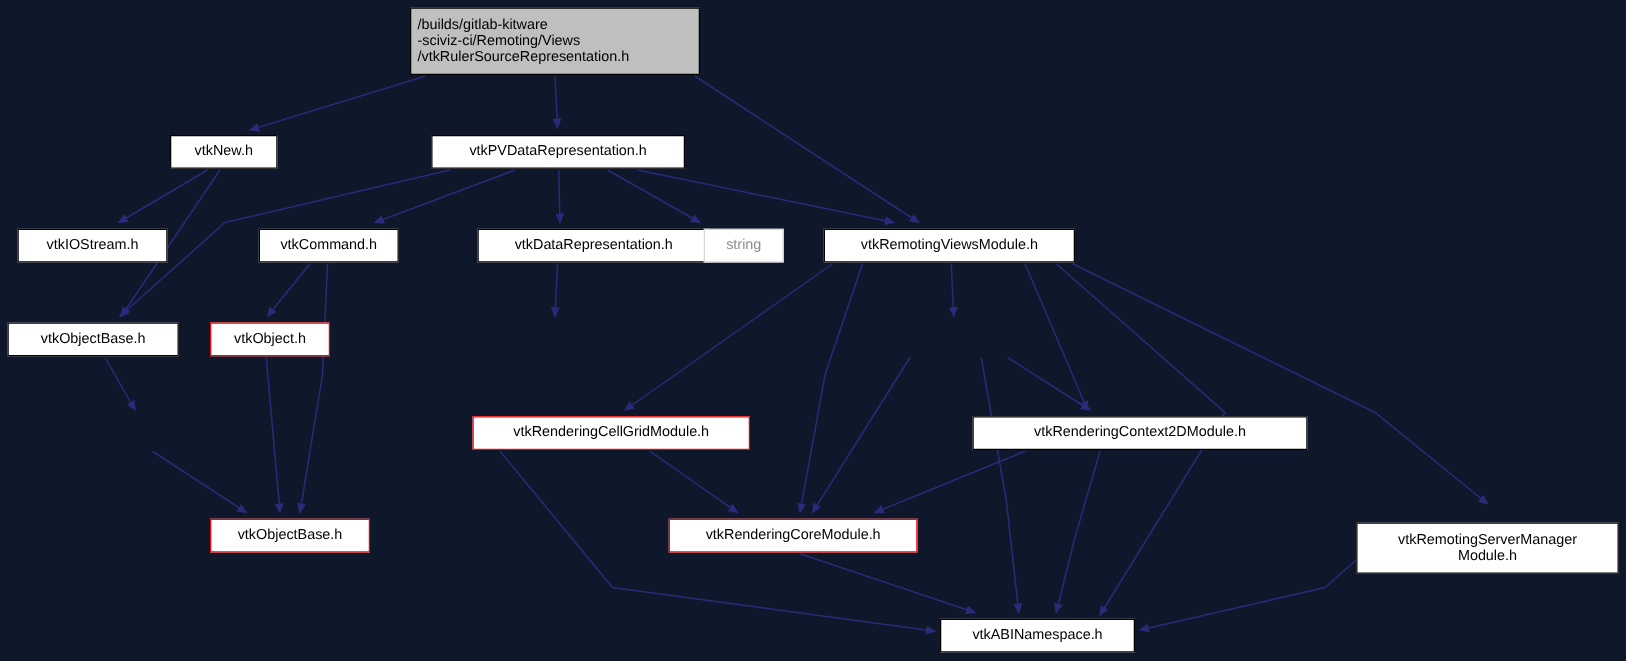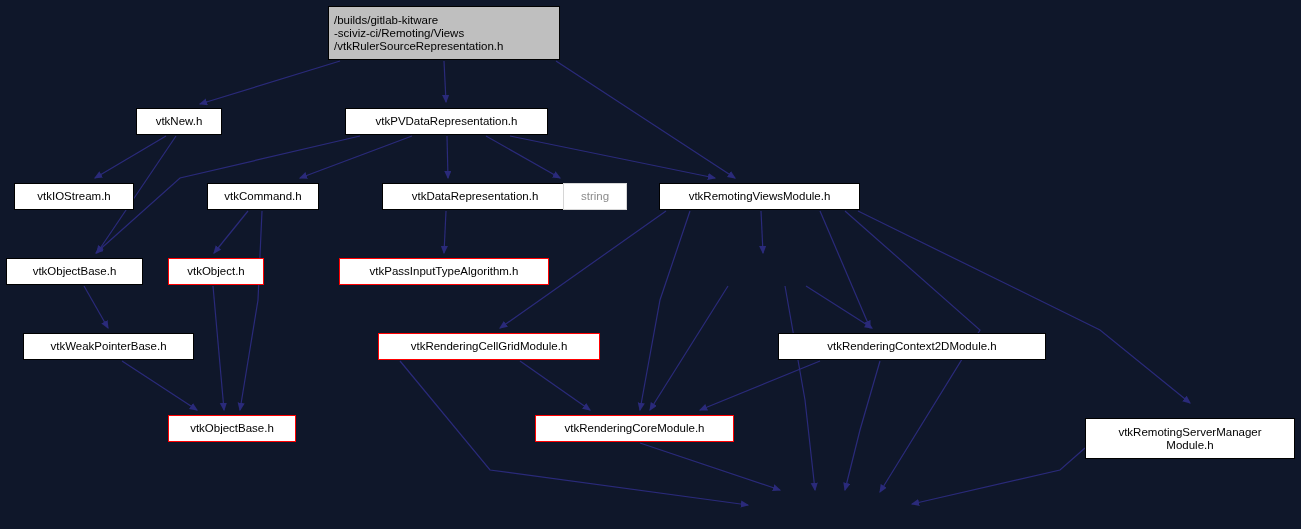--- a/index.html
+++ b/index.html
@@ -135,21 +135,20 @@
 /vtkRulerSourceRepresentation.h</span></div>
   <div class="node" style="left:136px; top:108px; width:86px; height:27px;"><span>vtkNew.h</span></div>
   <div class="node" style="left:345px; top:108px; width:203px; height:27px;"><span>vtkPVDataRepresentation.h</span></div>
   <div class="node" style="left:14px; top:183px; width:120px; height:27px;"><span>vtkIOStream.h</span></div>
   <div class="node" style="left:207px; top:183px; width:112px; height:27px;"><span>vtkCommand.h</span></div>
   <div class="node" style="left:355px; top:183px; width:186px; height:27px;margin-left:27px;"><span>vtkDataRepresentation.h</span></div>
   <div class="node plain" style="left:563px; top:183px; width:64px; height:27px;"><span>string</span></div>
   <div class="node" style="left:659px; top:183px; width:201px; height:27px;"><span>vtkRemotingViewsModule.h</span></div>
   <div class="node" style="left:6px; top:258px; width:137px; height:27px;"><span>vtkObjectBase.h</span></div>
   <div class="node red" style="left:168px; top:258px; width:96px; height:27px;"><span>vtkObject.h</span></div>
-  <div class="node red" style="left:339px; top:258px; width:210px; height:27px;"><span>vtkPassInputTypeAlgorithm.h</span></div>
-  <div class="node" style="left:23px; top:333px; width:171px; height:27px;"><span>vtkWeakPointerBase.h</span></div>
   <div class="node red" style="left:378px; top:333px; width:222px; height:27px;"><span>vtkRenderingCellGridModule.h</span></div>
   <div class="node" style="left:778px; top:333px; width:268px; height:27px;"><span>vtkRenderingContext2DModule.h</span></div>
   <div class="node red" style="left:168px; top:415px; width:128px; height:27px;"><span>vtkObjectBase.h</span></div>
   <div class="node red" style="left:535px; top:415px; width:199px; height:27px;"><span>vtkRenderingCoreModule.h</span></div>
   <div class="node" style="left:1085px; top:408px; width:210px; height:41px;margin-top:10px;"><span>vtkRemotingServerManager
 Module.h</span></div>
+  <div class="node" style="left:752px; top:495px; width:156px; height:27px;"><span>vtkABINamespace.h</span></div>
 </div>
 
 </body></html>

